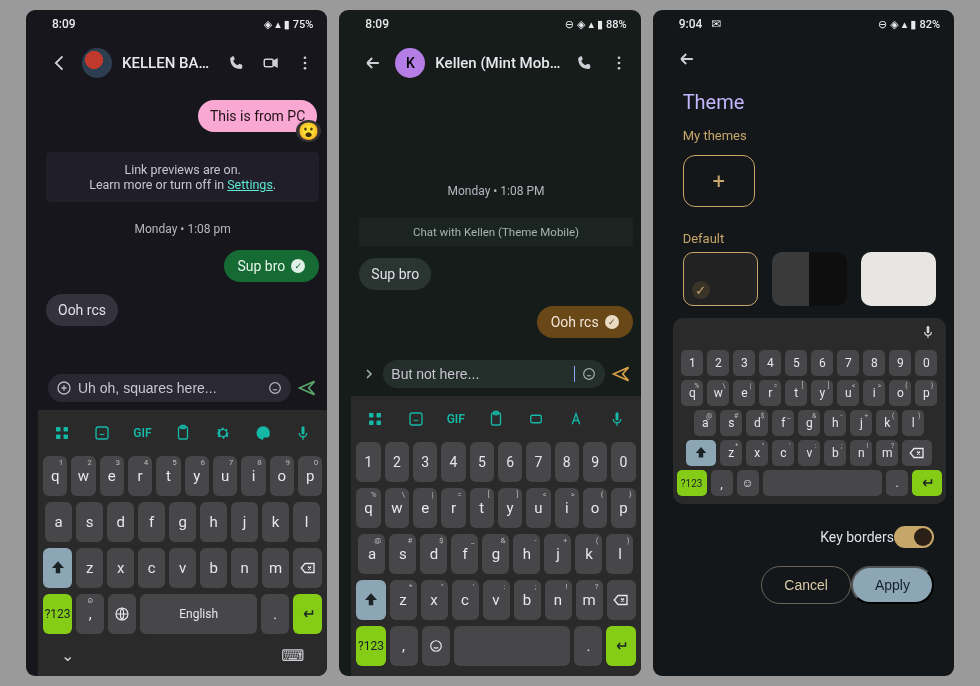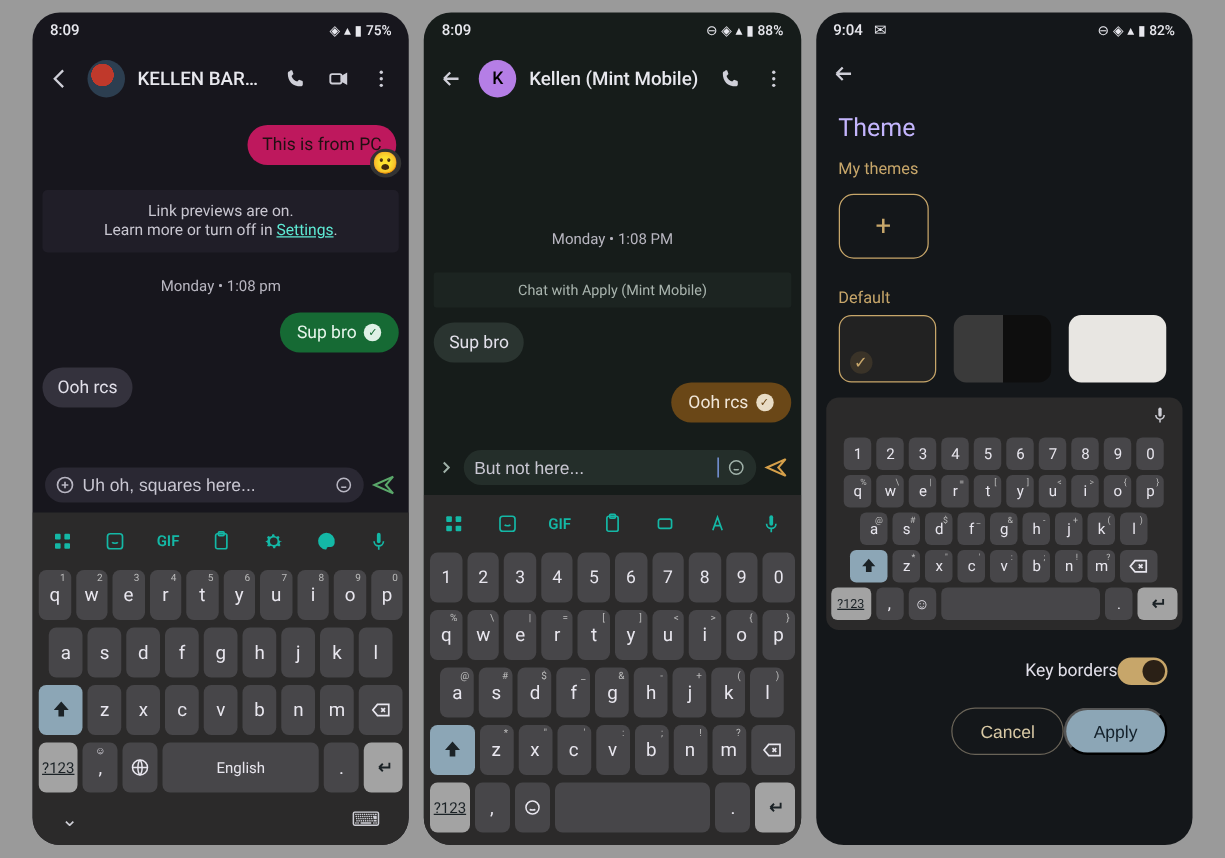--- a/index.html
+++ b/index.html
@@ -9,25 +9,26 @@
     height: 686px;
     font-family: -apple-system, Roboto, "Segoe UI", Arial, sans-serif;
     display: flex;
     gap: 12px;
     padding: 10px 26px;
   }
   .phone {
     width: 306px;
     height: 666px;
     background: #17161d;
-    border-radius: 22px;
+    border-radius: 9px;
     overflow: hidden;
     display: flex;
     flex-direction: column;
     position: relative;
+    padding-left: 12px;
   }
   .statusbar {
     height: 28px;
     display: flex;
     justify-content: space-between;
     align-items: center;
     padding: 0 14px;
     font-size: 12px;
     color: #e8e8ee;
     font-weight: 500;
@@ -52,21 +53,21 @@
   .avatar-img {
     width:30px; height:30px; border-radius:50%;
     background: radial-gradient(circle at 40% 40%, #c0392b 35%, #2c3e50 36%);
   }
   .title { flex:1; font-size:15px; font-weight:500; white-space:nowrap; overflow:hidden; text-overflow:ellipsis; }
   .hicon { width:24px; height:24px; color:#cfcfd8; display:flex; align-items:center; justify-content:center; }
 
   
   .convo { flex: 1; display:flex; flex-direction:column; padding: 6px 8px; overflow:hidden; }
   .bubble-out-pink {
-    align-self:flex-end; background:#be185d; color:#201012;
+    align-self:flex-end; background:#f9a8d4; color:#201012;
     padding: 8px 12px; border-radius:18px; font-size:14px; margin:6px 2px; position:relative;
   }
   .react-emoji { position:absolute; bottom:-10px; right:-4px; font-size:17px; background:#333; border-radius:50%; padding:1px 2px; }
   .notice {
     background:#201e28; color:#c8c6d0; font-size:12.5px;
     text-align:center; padding:10px 6px; border-radius:4px; margin-top:14px;
   }
   .notice a { color:#5eead4; text-decoration:underline; }
   .datelabel { text-align:center; color:#b8b6c0; font-size:12px; margin:20px 0 14px; }
   .bubble-out-green {
@@ -107,21 +108,21 @@
   .krow { display:flex; gap:4px; justify-content:center; }
   .key {
     background:#474649; color:#e8e6ee; border-radius:6px;
     height:40px; flex:1; max-width:27px; display:flex; align-items:center; justify-content:center; font-size:15px; position:relative;
   }
   .key.num { max-width:26px; font-size:14px;}
   .key .sup { position:absolute; top:2px; right:4px; font-size:8px; color:#bbb; }
   .key.wide { max-width:40px; }
   .key.space { max-width:none; flex:4; font-size:12px;text-align:center; }
   .key.act { background:#8ca6b6; color:#1b2226; max-width:40px; }
-  .key.act-sm { background:#a3a3a3; color:#1b2226;text-decoration:underline; }
+  .key.act-sm { background:#84cc16; color:#1b2226; }
   .kb-bottombar { display:flex; justify-content:space-between; padding:6px 18px 0 18px; color:#cfcfd6; height:26px;}
 
   
   .keyboard.mini { background:#2b2a2a; border-radius:10px; margin:0 8px; padding:6px 4px 8px 4px; gap:4px; }
   .keyboard.mini .key { height:26px; max-width:22px; font-size:12px; border-radius:5px; }
   .keyboard.mini .key .sup { font-size:7px; }
   .keyboard.mini .key.space { flex:4; max-width:none; }
   .keyboard.mini .key.act { max-width:28px; }
   .keyboard.mini .key.wide { max-width:30px; }
   .keyboard.mini .mic-row { display:flex; justify-content:flex-end; padding:0 6px 2px 0; }
@@ -369,21 +370,21 @@
       <svg viewBox="0 0 24 24" fill="currentColor">
           <circle cx="12" cy="5" r="1.8"></circle>
           <circle cx="12" cy="12" r="1.8"></circle>
           <circle cx="12" cy="19" r="1.8"></circle>
         </svg>
     </div>
   </div>
 
   <div class="convo" style="justify-content:flex-end">
     <div class="datelabel">Monday • 1:08 PM</div>
-    <div class="notice2">Chat with Apply (Mint Mobile)</div>
+    <div class="notice2">Chat with Kellen (Theme Mobile)</div>
     <div class="bubble-in" style="margin-top:12px">Sup bro</div>
     <div class="bubble-out-brown">
       <span>Ooh rcs</span>
       <span class="check-badge" style="background:#e8dcc5;color:#6a4717">✓</span>
     </div>
   </div>
 
   <div class="composer">
     <span class="icon svg16" style="color:#9fb0a8">
       <svg viewBox="0 0 24 24" fill="none" stroke="currentColor" stroke-width="2.4">

